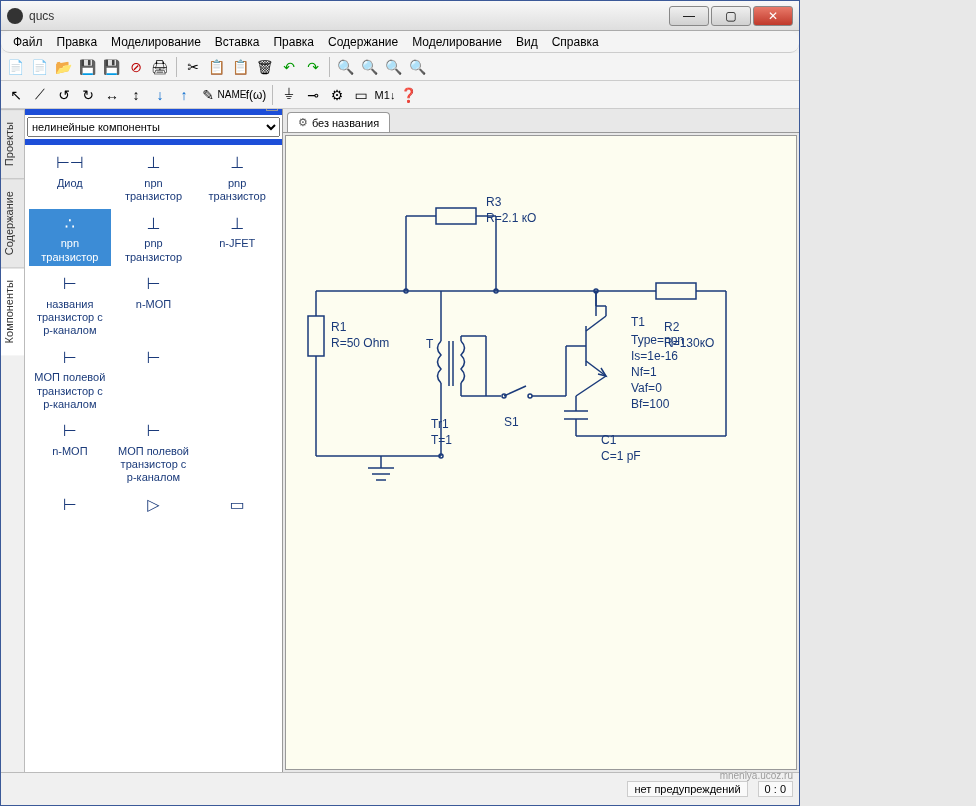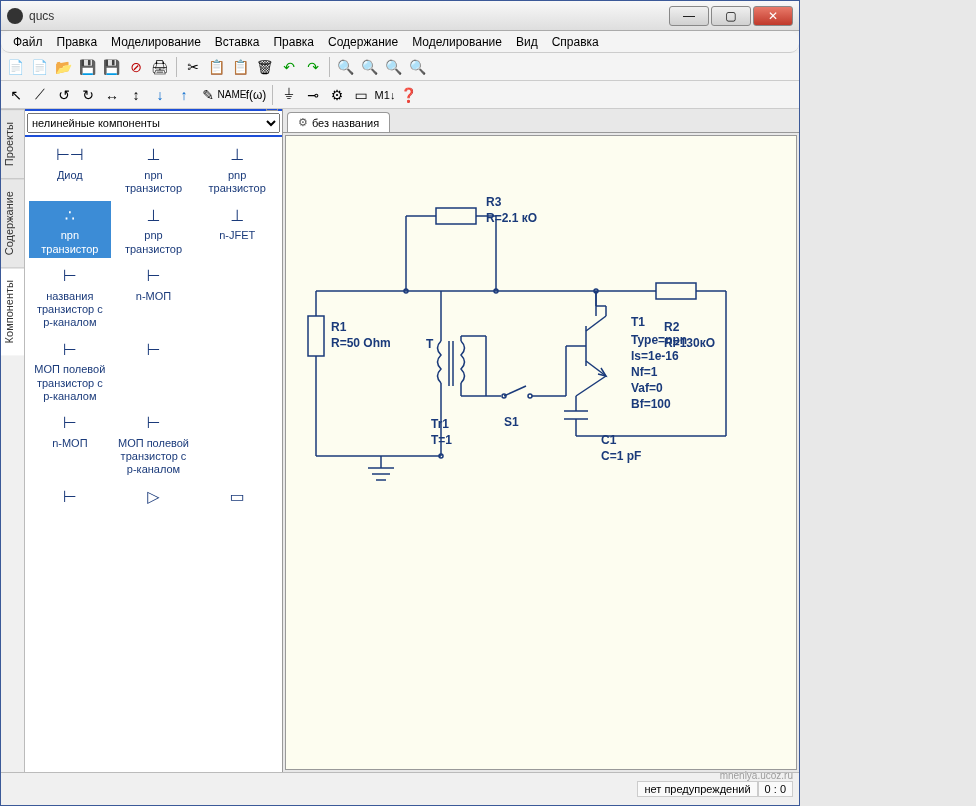--- a/index.html
+++ b/index.html
@@ -107,21 +107,21 @@
   .palette {
     width: 258px;
     background: #fff;
     border-right: 1px solid #999;
     display: flex;
     flex-direction: column;
     position: relative;
   }
   .palette-header {
     display:flex; align-items:center;
-    border-bottom: 2px solid #1d4ed8;
+    border-bottom: 6px solid #1d4ed8;
   }
   .palette-header select {
     flex:1;
     margin: 2px;
     font-size: 11px;
     height: 20px;
   }
   .palette-close {
     width: 12px; height: 12px; font-size: 9px;
     border: 1px solid #999;
@@ -189,21 +189,20 @@
 
   .canvas {
     flex: 1;
     background: #fdfdf0;
     background-image: radial-gradient(#ccc 0.5px, transparent 0.5px);
     background-size: 10px 10px;
     border: 1px solid #999;
     margin: 2px;
     position: relative;
     overflow: hidden;
-    font-weight: bold;
   }
   .schematic {
     position: absolute;
     left: 0; top: 0;
   }
   .schematic text {
     font-family: Arial;
     font-size: 12px;
     fill: #1a3a7a;
   }
@@ -214,20 +213,21 @@
   }
   .status-bar {
     height: 20px;
     background: #f0f0f0;
     border-top: 1px solid #bbb;
     display: flex;
     align-items: center;
     justify-content: flex-end;
     padding: 16px 6px;
     font-size: 11px;
+    gap: 10px;
   }
   .status-cell {
     border: 1px solid #ccc;
     padding: 1px 6px;
     background: #fafafa;
   }
   .watermark {
     position: absolute;
     right: 6px; bottom: 24px;
     font-size: 10px;

